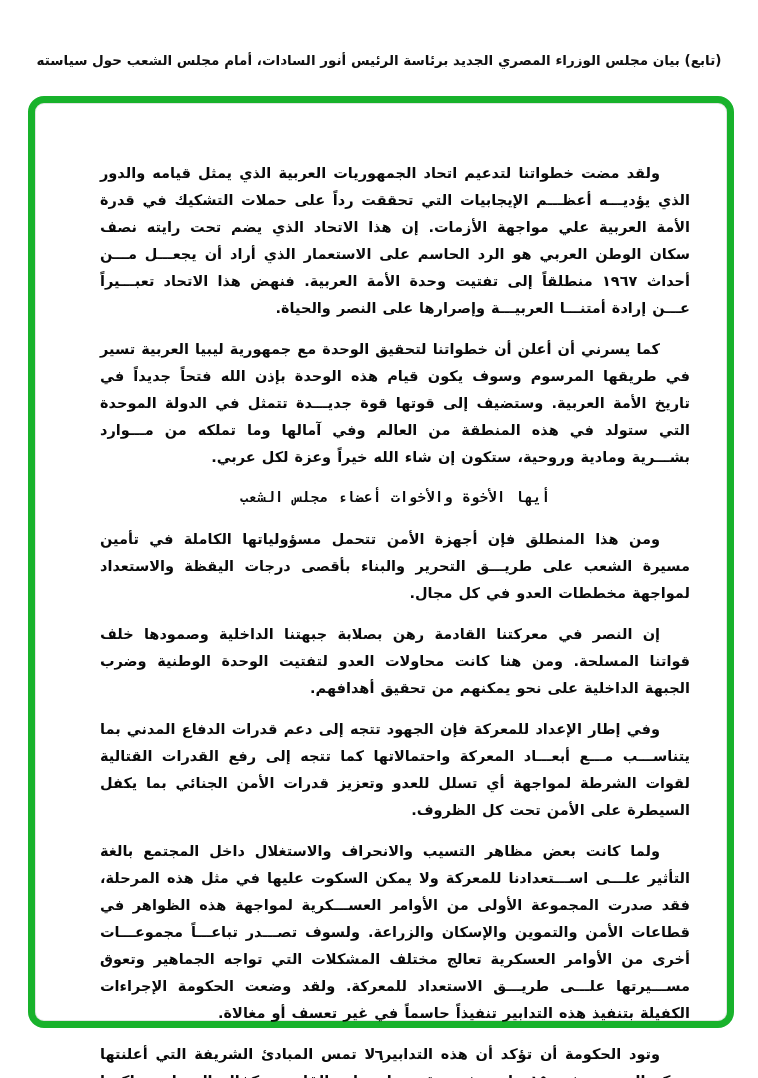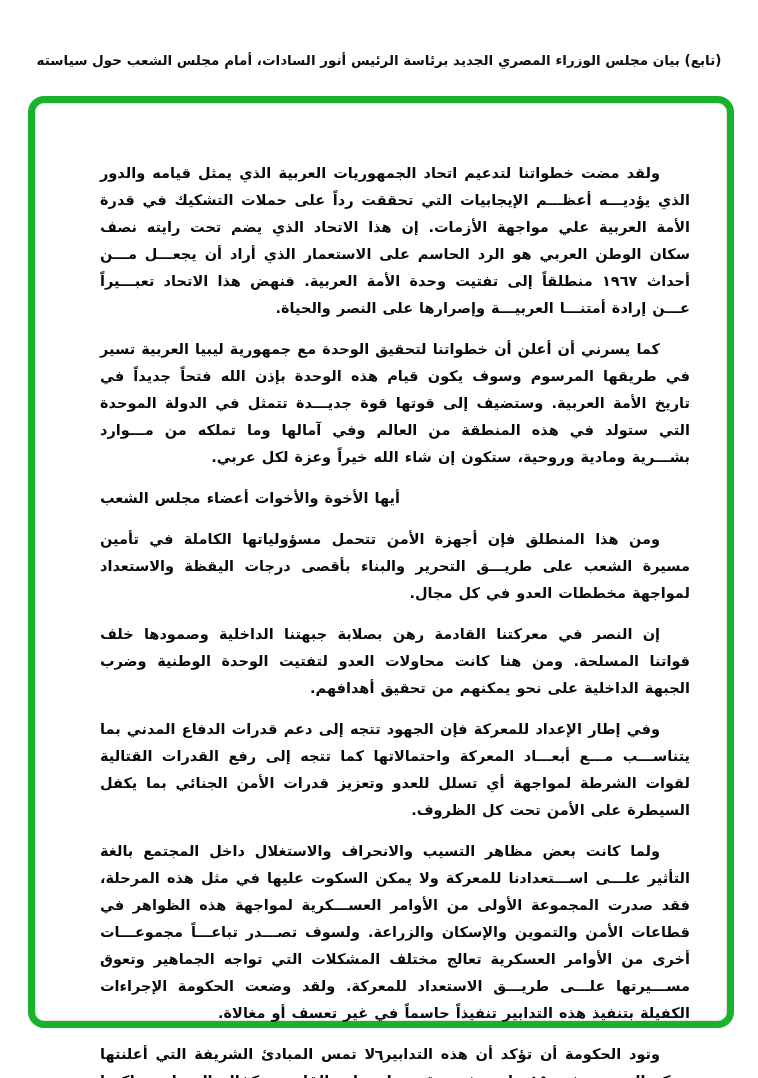--- a/index.html
+++ b/index.html
@@ -45,21 +45,22 @@
     text-align: justify;
   }
   .para {
     text-indent: 30px;
     margin-bottom: 14px;
     word-spacing: 1px;
   }
   .section-heading {
     text-indent: 0;
     margin: 6px 0 14px 0;
-    text-align: left;
+    text-align: center;
+    font-family: Liberation Mono, monospace;
   }
   .page-number {
     position: absolute;
     bottom: 14px; right: 0; left: 0;
     text-align: center;
     font-size: 15px;
     font-weight: bold;
     color: #111111;
   }
 </style>

